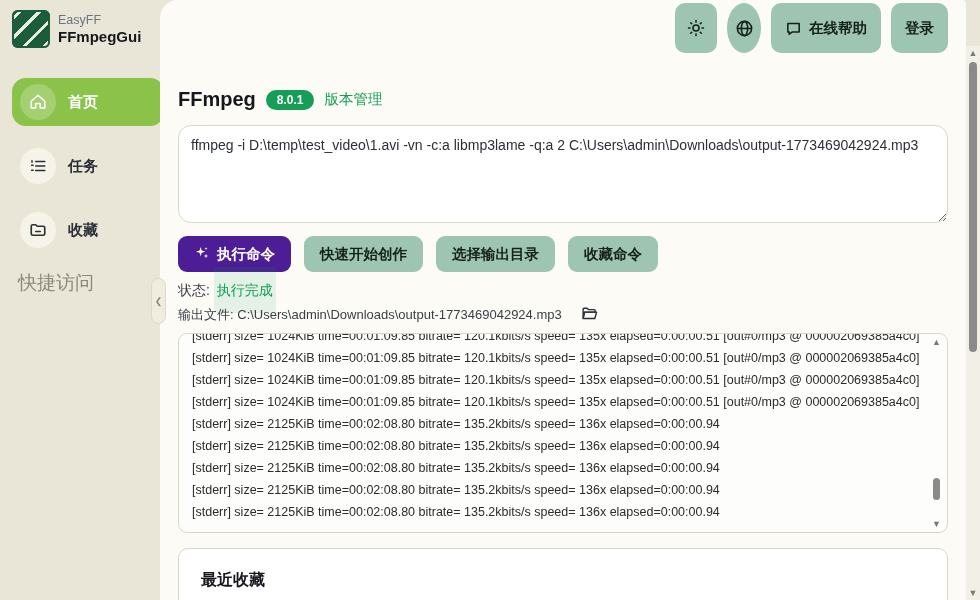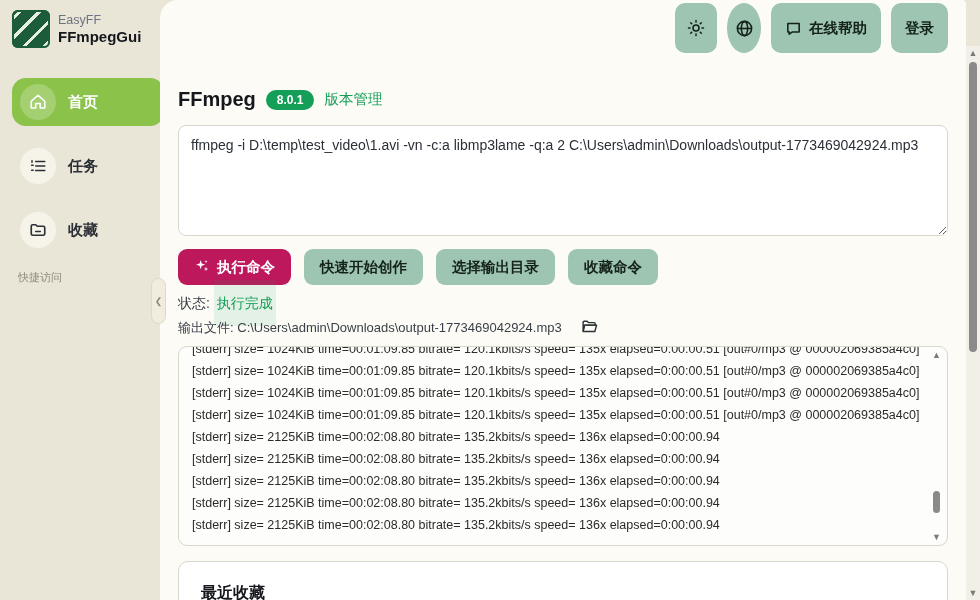--- a/index.html
+++ b/index.html
@@ -31,21 +31,21 @@
   }
   .nav-item .bubble {
     width:36px; height:36px; border-radius:50%;
     background:#f6f3e9; display:flex; align-items:center; justify-content:center;
     color:#2b2f36;
   }
   .nav-item .nav-label { font-size:15px; font-weight:bold; color:#2b2f36;text-align:center; }
   .nav-item.active { background:#8bc34a; }
   .nav-item.active .bubble { background:rgba(255,255,255,0.22); color:#ffffff; }
   .nav-item.active .nav-label { color:#ffffff; }
-  .quick-label { margin:14px 6px; font-size:11px; color:#8d897a; }
+  .quick-label { margin:14px 6px; font-size:19px; color:#8d897a; }
   .collapse-handle {
     position:absolute; left:151px; top:278px; width:15px; height:46px;
     background:#f0edde; border:1px solid #ddd9c9; border-radius:999px;
     display:flex; align-items:center; justify-content:center;
     font-size:9px; color:#8d897a; cursor:pointer; z-index:5;
   }
   
   .main {
     position:absolute; left:160px; top:0; right:14px; bottom:0;
     background:#fcfbf6; border-radius:18px 4px 0 0;
@@ -64,33 +64,33 @@
   
   .page-header { display:flex; align-items:center; gap:10px; margin:40px 0 14px 0; }
   .page-title { font-size:20px; font-weight:bold; color:#15171c; }
   .version-badge {
     background:#149e57; color:#fff; font-size:12px; font-weight:bold;
     padding:3px 11px; border-radius:999px;
   }
   .version-link { font-size:14.5px; color:#149e57; cursor:pointer; }
   
   .cmd-textarea {
-    width:100%; height:111px; resize:vertical;
-    border:1px solid #d9d7cb; border-radius:8px; background:#ffffff;
+    width:100%; height:98px; resize:vertical;
+    border:1px solid #d9d7cb; border-radius:13px; background:#ffffff;
     padding:9px 12px; font-family:"Liberation Sans", sans-serif;
     font-size:14px; line-height:1.55; color:#2b2f36; outline:none;
   }
   
   .actions { display:flex; gap:13px; margin:9px 0 10px 0; }
   .btn {
     border:none; border-radius:9px; height:36px; padding:0 16px;
     font-size:14.5px; font-weight:bold; cursor:pointer; font-family:inherit;
     display:flex; align-items:center; gap:7px;
   }
-  .btn.primary { background:#be185d; color:#ffffff;align-items:center; }
+  .btn.primary { background:#4c1d95; color:#ffffff;align-items:center; }
   .btn.sage { background:#9ec5b1; color:#14221b; }
   
   .status-line { font-size:14px; color:#3a3f47; margin-bottom:5px; }
   .status-value { color:#149e57; background:rgba(20,158,87,0.10); padding:15px 3px; }
   .output-line { font-size:13px; color:#3a3f47; display:flex; align-items:center; gap:19px; margin-bottom:8px; }
   .folder-open-btn { background:none; border:none; cursor:pointer; padding:0; color:#2b2f36; display:flex; }
   
   .log-box {
     position:relative; height:200px; overflow:hidden;
     border:1px solid #d9d7cb; border-radius:9px; background:#fdfdfb;

